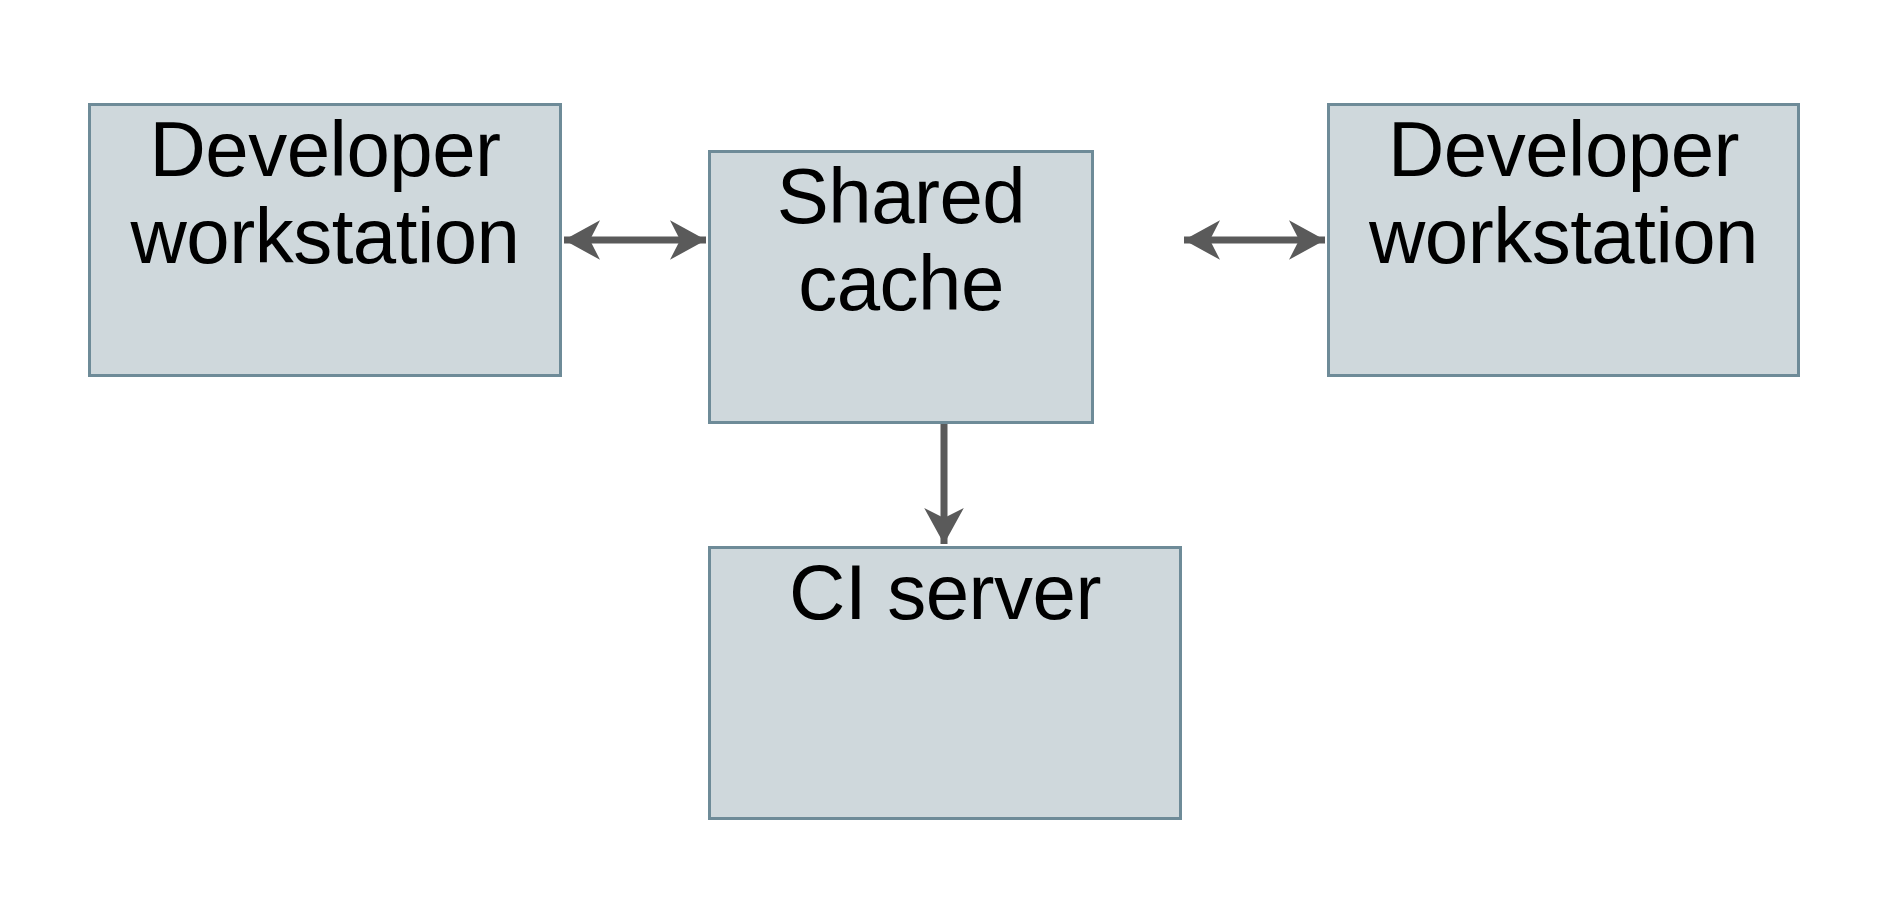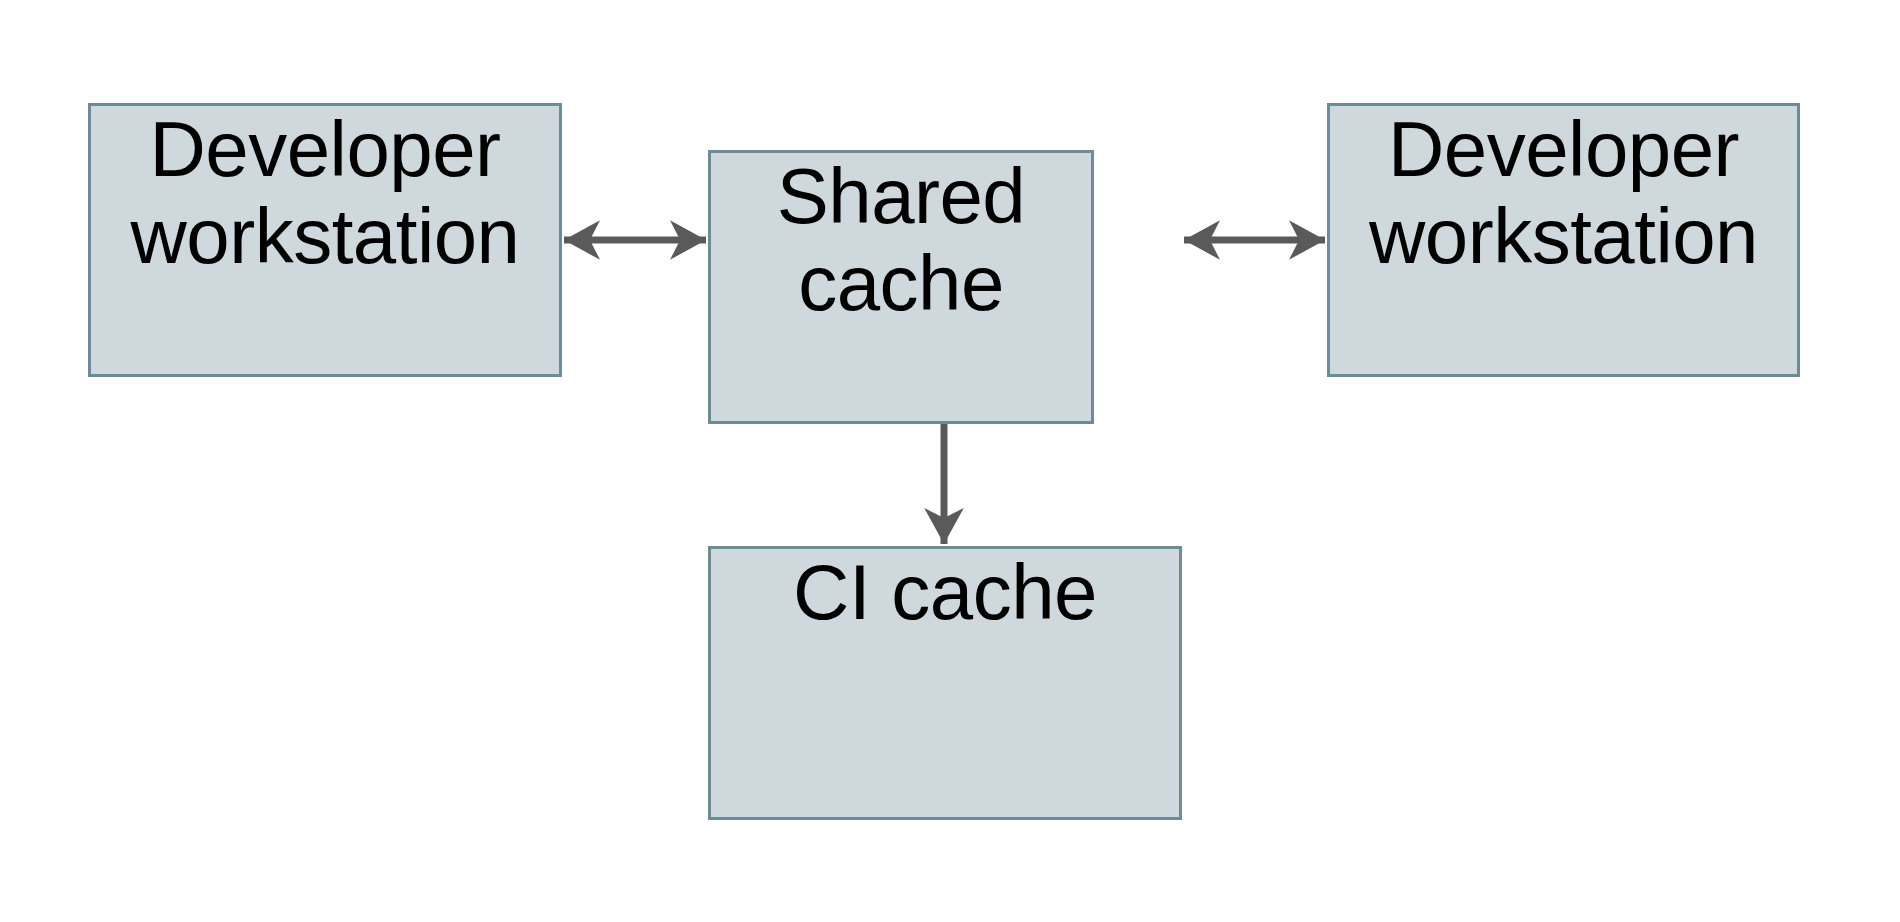--- a/index.html
+++ b/index.html
@@ -68,16 +68,16 @@
     <span class="node-label">Shared
 cache</span>
   </div>
 
   <div class="node" id="node-dev-right">
     <span class="node-label">Developer
 workstation</span>
   </div>
 
   <div class="node" id="node-ci">
-    <span class="node-label">CI cache</span>
+    <span class="node-label">CI server</span>
   </div>
 
 </div>
 
 </body></html>

